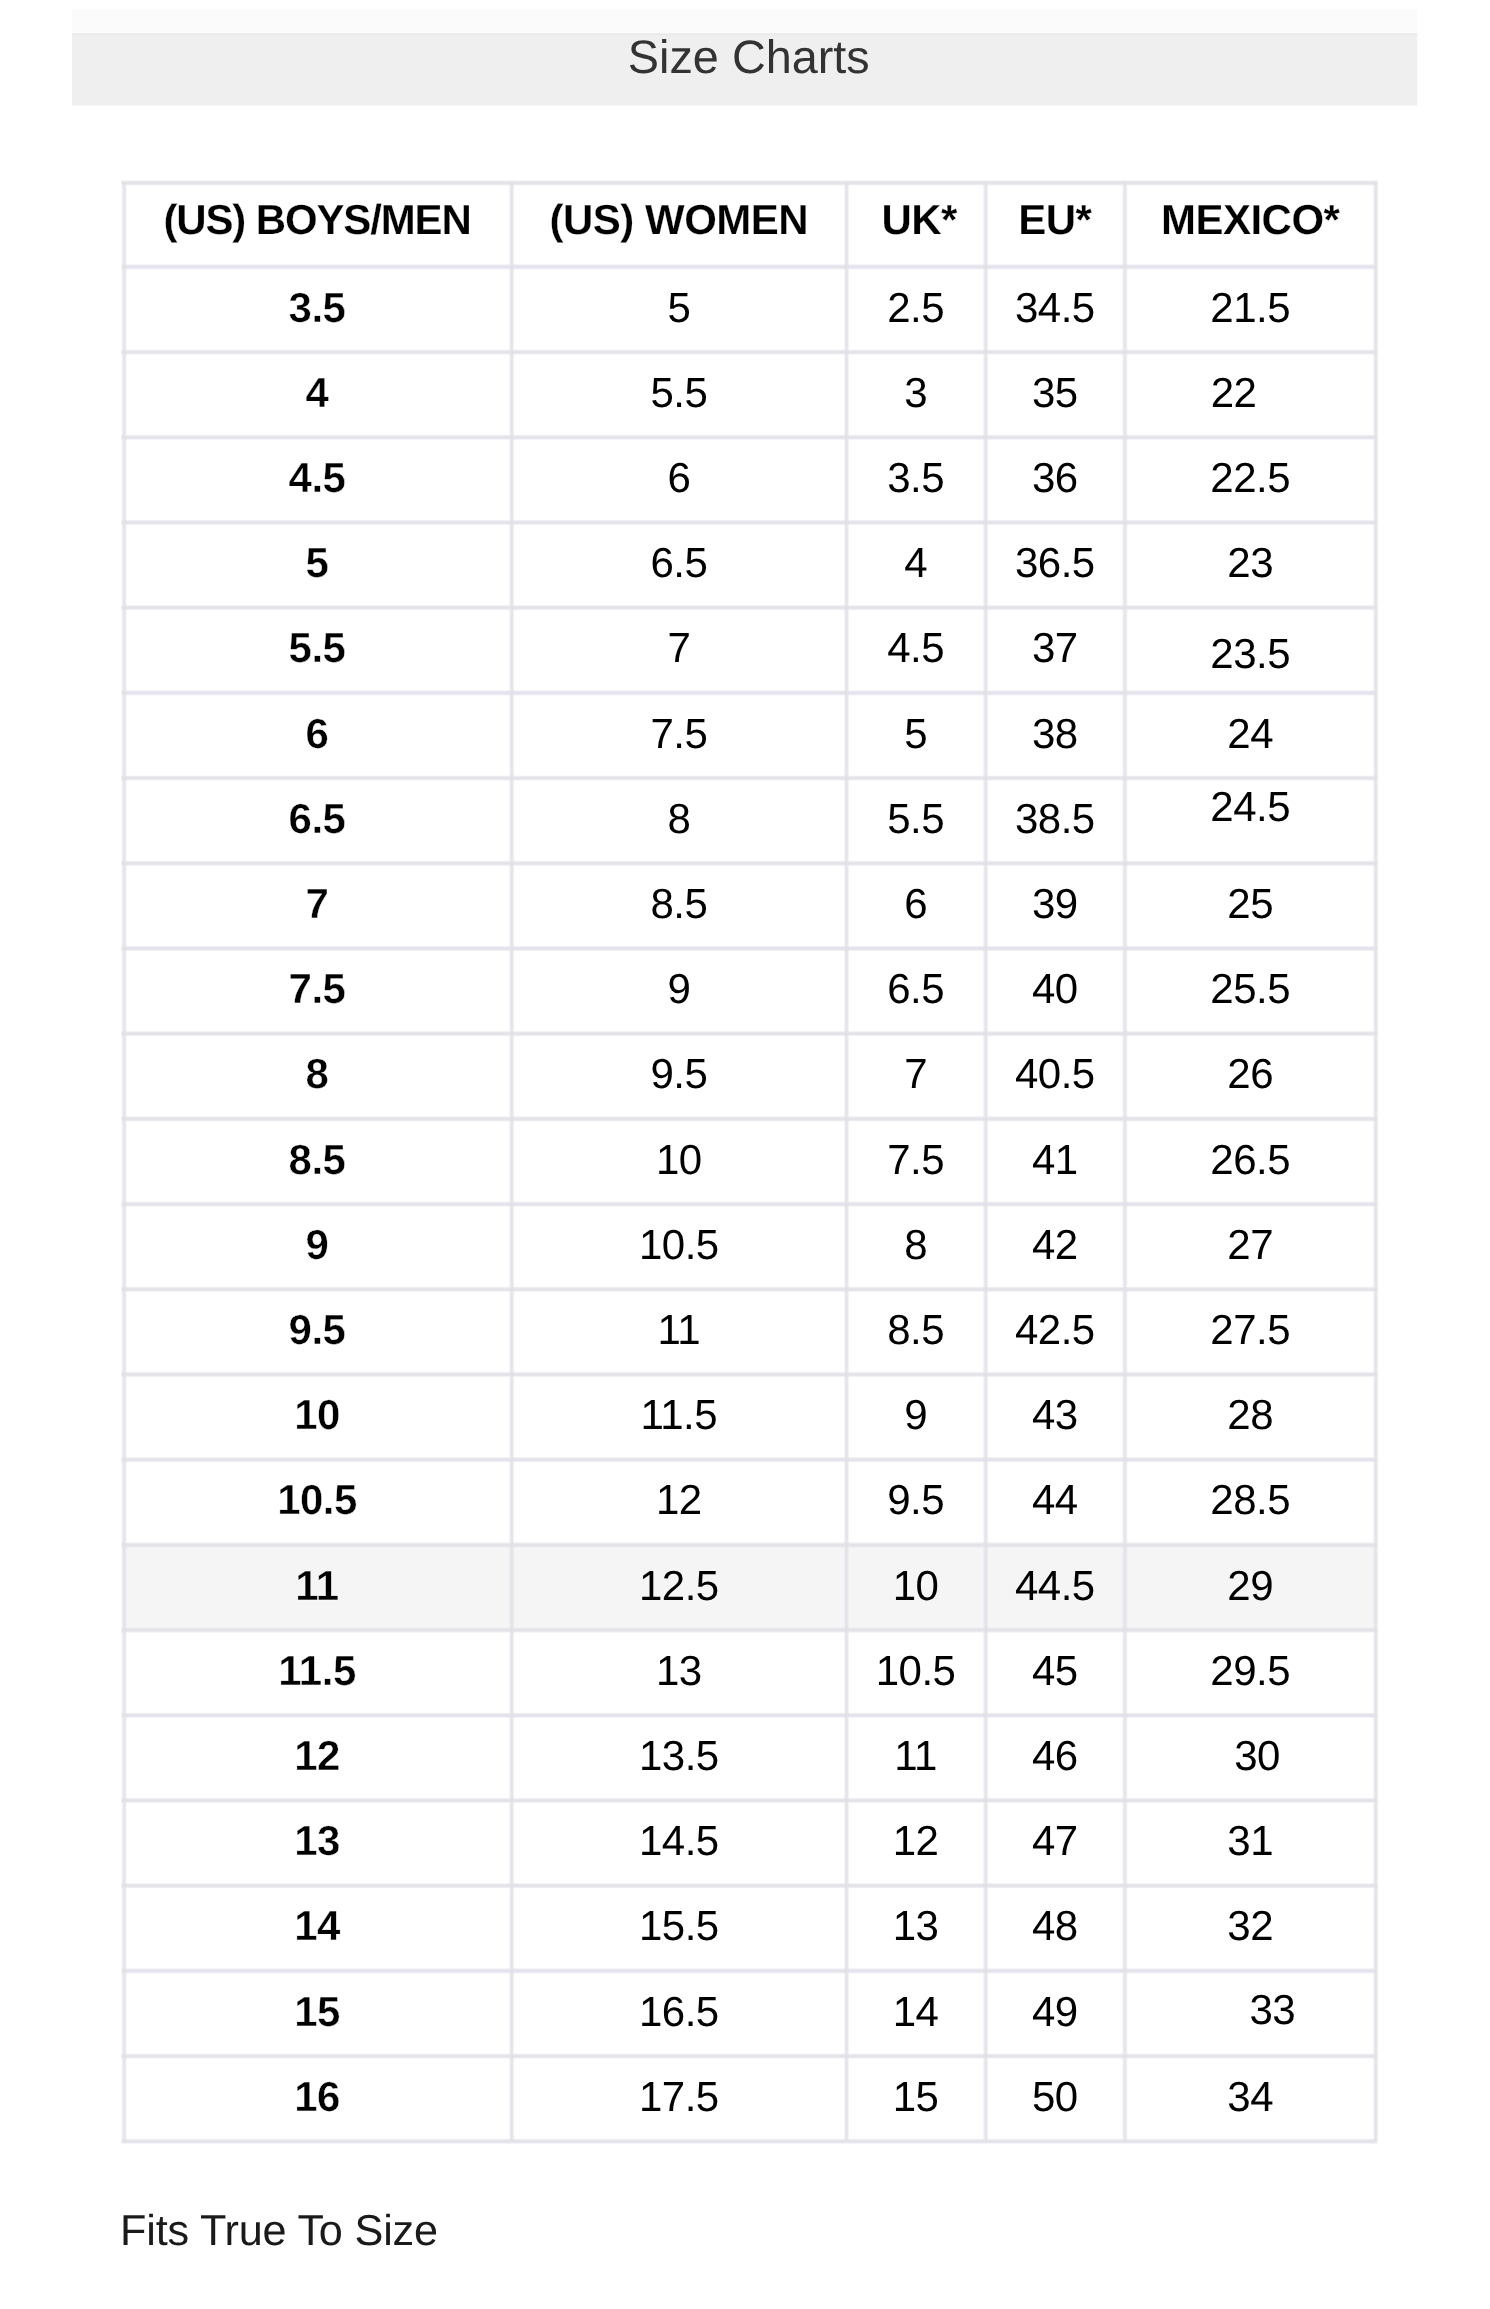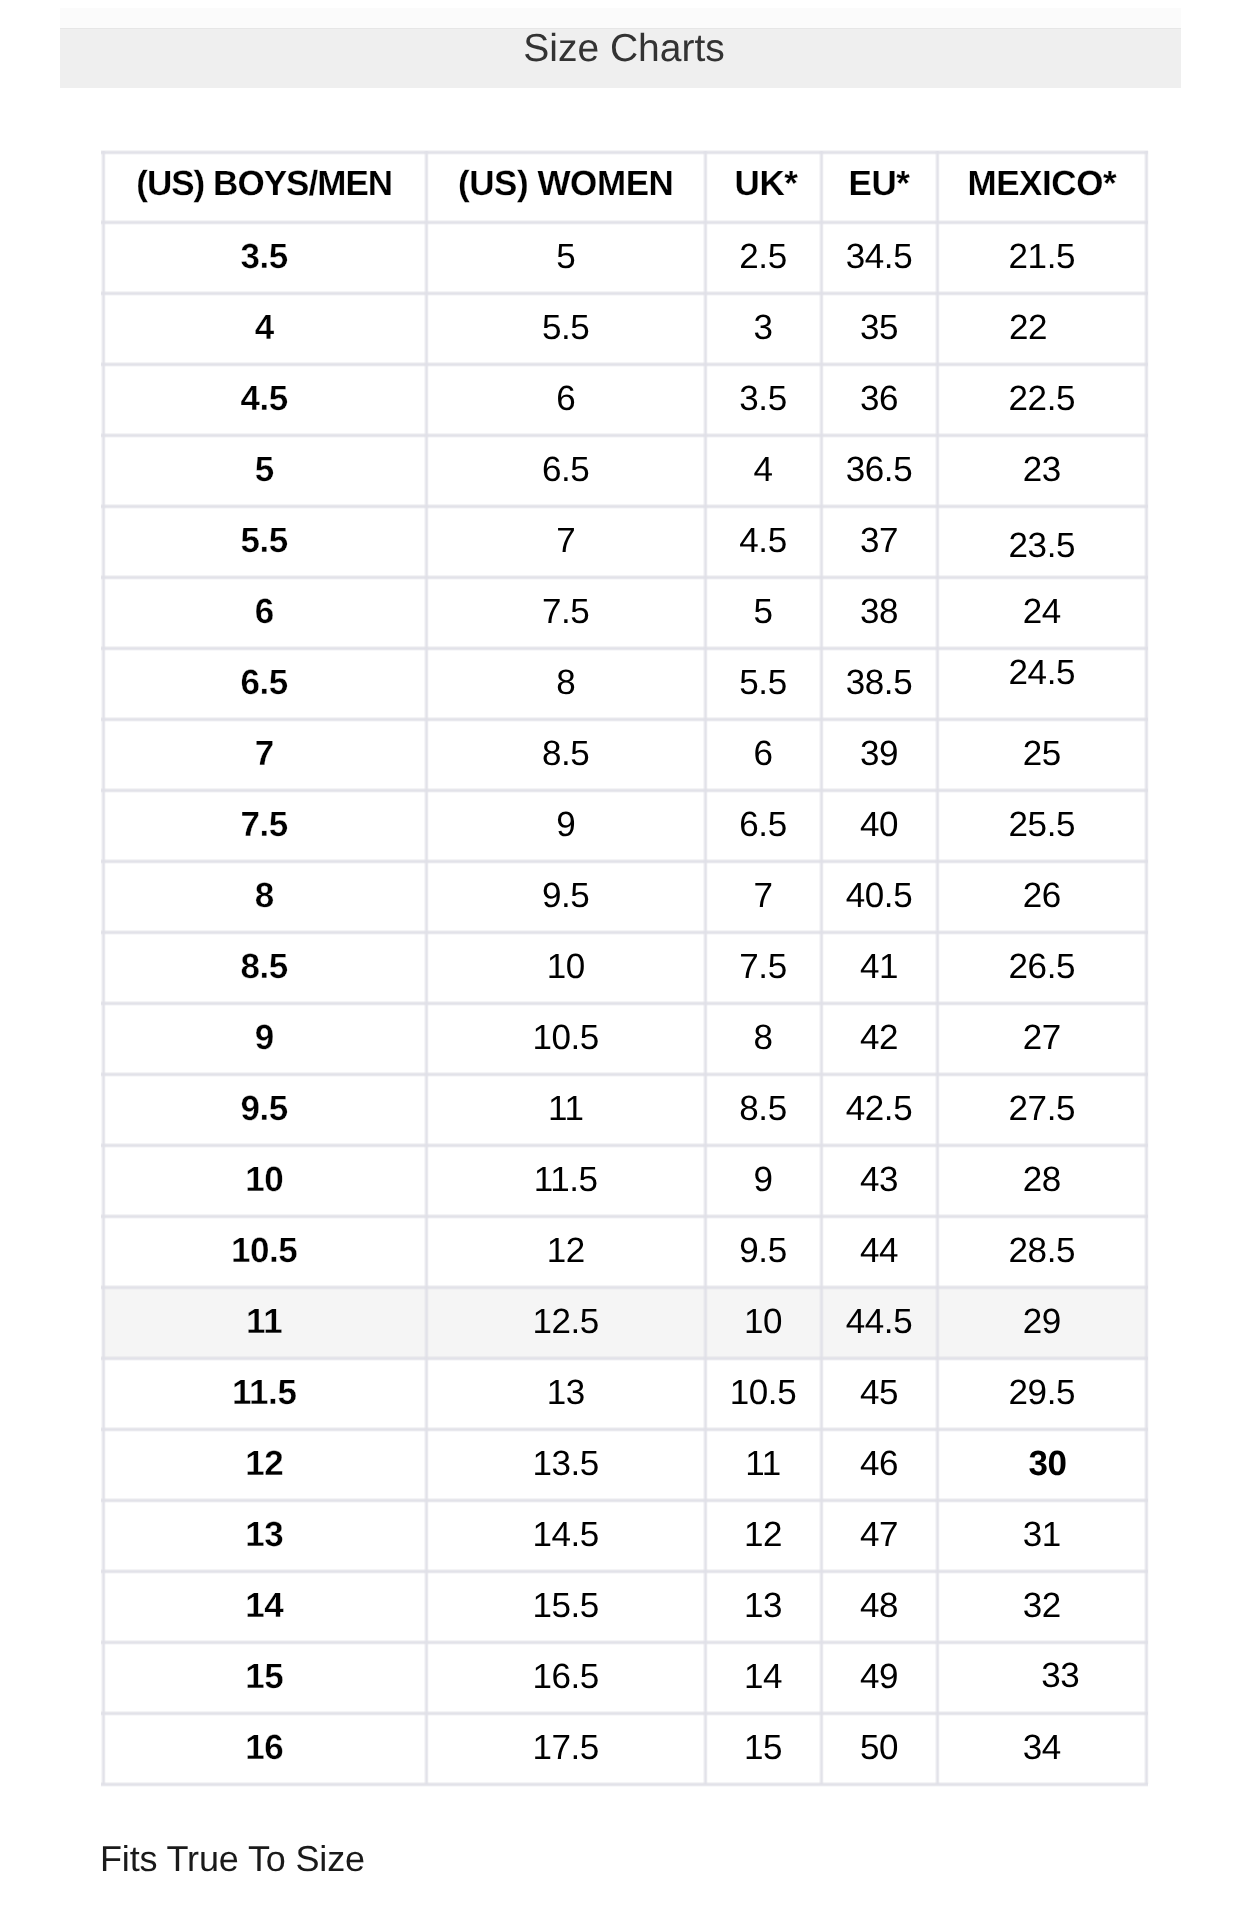--- a/index.html
+++ b/index.html
@@ -278,21 +278,21 @@
         <div class="cell body c1" style="left: 324.4px; top: 0px; width: 278.6px; height: 71px;">13</div>
         <div class="cell body c2" style="left: 603px; top: 0px; width: 116px; height: 71px;">10.5</div>
         <div class="cell body c3" style="left: 719px; top: 0px; width: 116px; height: 71px;">45</div>
         <div class="cell body c4" style="left: 835px; top: 0px; width: 209.6px; height: 71px;">29.5</div>
       </div>
       <div class="trow" style="top: 1278.2px; height: 71px; width: 1044.6px;">
         <div class="cell body c0" style="left: 0px; top: 0px; width: 324.4px; height: 71px;">12</div>
         <div class="cell body c1" style="left: 324.4px; top: 0px; width: 278.6px; height: 71px;">13.5</div>
         <div class="cell body c2" style="left: 603px; top: 0px; width: 116px; height: 71px;">11</div>
         <div class="cell body c3" style="left: 719px; top: 0px; width: 116px; height: 71px;">46</div>
-        <div class="cell body c4" style="left: 835px; top: 0px; width: 221px; height: 71px; font-weight: bold;">30</div>
+        <div class="cell body c4" style="left: 835px; top: 0px; width: 221px; height: 71px;">30</div>
       </div>
       <div class="trow" style="top: 1349.2px; height: 71px; width: 1044.6px;">
         <div class="cell body c0" style="left: 0px; top: 0px; width: 324.4px; height: 71px;">13</div>
         <div class="cell body c1" style="left: 324.4px; top: 0px; width: 278.6px; height: 71px;">14.5</div>
         <div class="cell body c2" style="left: 603px; top: 0px; width: 116px; height: 71px;">12</div>
         <div class="cell body c3" style="left: 719px; top: 0px; width: 116px; height: 71px;">47</div>
         <div class="cell body c4" style="left: 835px; top: 0px; width: 209.6px; height: 71px;">31</div>
       </div>
       <div class="trow" style="top: 1420.2px; height: 71px; width: 1044.6px;">
         <div class="cell body c0" style="left: 0px; top: 0px; width: 324.4px; height: 71px;">14</div>

